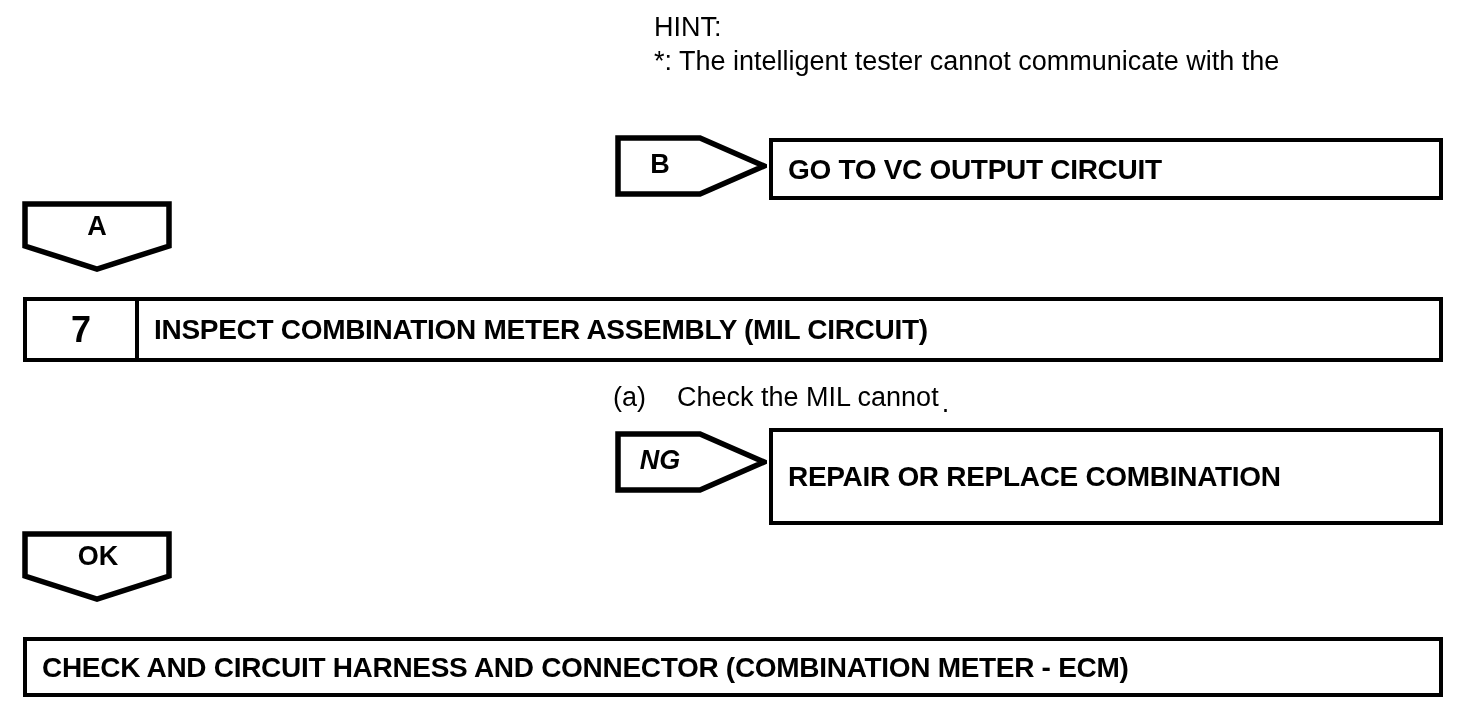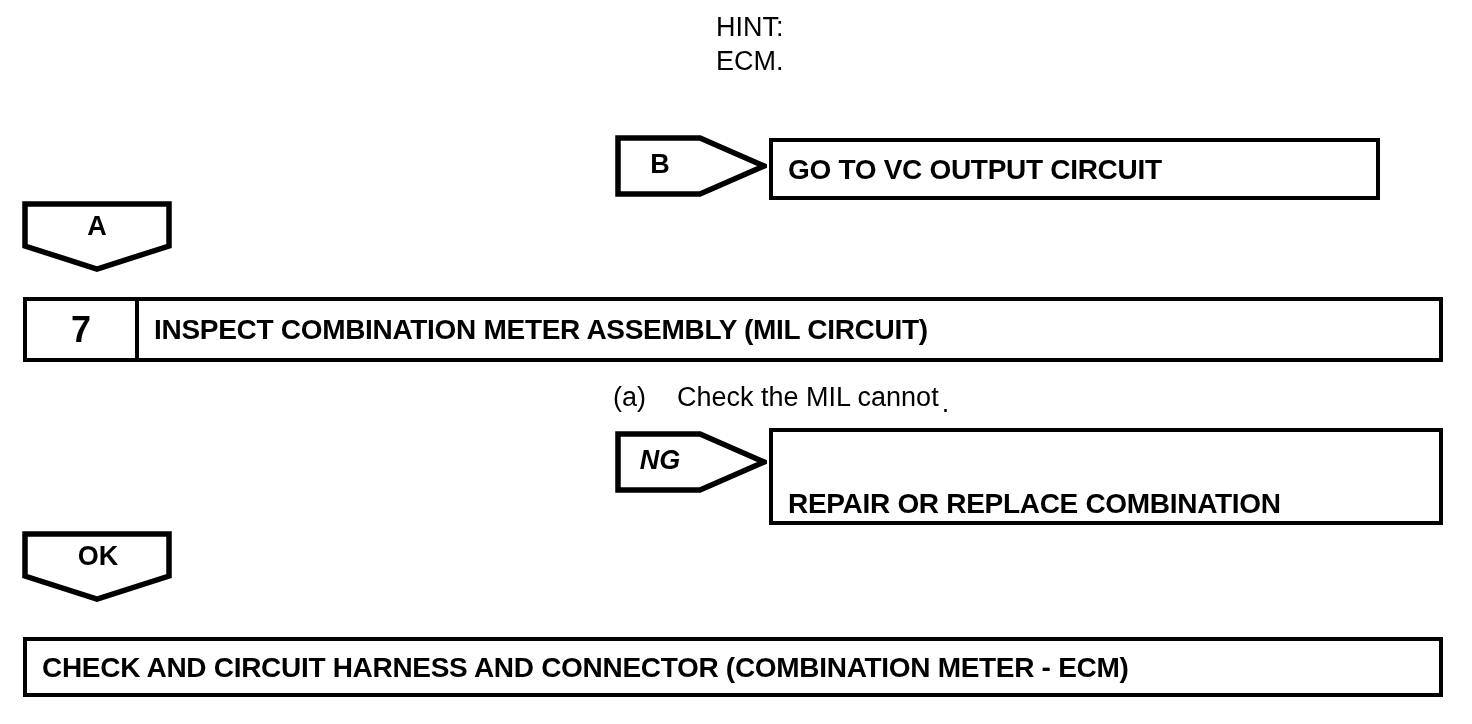--- a/index.html
+++ b/index.html
@@ -8,21 +8,21 @@
     background: #ffffff;
     font-family: "Liberation Sans", sans-serif;
     color: #000000;
     overflow: hidden;
     position: relative;
   }
   .abs { position: absolute; }
 
   
   .hint {
-    left: 716px; top: 10px;
+    left: 654px; top: 10px;
     font-size: 27px; line-height: 34px;
     font-weight: 400;
     white-space: nowrap;
   }
 
   
   .rbox {
     border: 4px solid #000;
     background: #fff;
     display: flex;
@@ -76,31 +76,31 @@
     white-space: nowrap;
   }
   .instruction .marker { width: 64px; }
   .instruction .period { position: relative; top: 6px; margin-left: 3px; }
 </style>
 </head>
 <body>
 
 <div class="abs hint">
   <div>HINT:</div>
-  <div>ECM.</div>
+  <div>*: The intelligent tester cannot communicate with the</div>
 </div>
 
 <div class="penta penta-right" style="left:615px; top:135px; width:152px; height:62px;">
   <svg width="152" height="62" viewBox="0 0 152 62">
     <polygon points="3,3 85,3 149,31 85,59 3,59" fill="#ffffff" stroke="#000000" stroke-width="5.5"></polygon>
   </svg>
   <div class="lbl">B</div>
 </div>
 
-<div class="abs rbox" style="left:769px; top:138px; width:611px; height:62px;">
+<div class="abs rbox" style="left:769px; top:138px; width:674px; height:62px;">
   <span>GO TO VC OUTPUT CIRCUIT</span>
 </div>
 
 <div class="penta penta-down" style="left:22px; top:201px; width:150px; height:72px;">
   <svg width="150" height="72" viewBox="0 0 150 72">
     <polygon points="3,3 147,3 147,45 75,68 3,45" fill="#ffffff" stroke="#000000" stroke-width="5.5"></polygon>
   </svg>
   <div class="lbl">A</div>
 </div>
 
@@ -115,21 +115,21 @@
   <span class="period">.</span>
 </div>
 
 <div class="penta penta-right" style="left:615px; top:431px; width:152px; height:62px;font-style:italic;">
   <svg width="152" height="62" viewBox="0 0 152 62">
     <polygon points="3,3 85,3 149,31 85,59 3,59" fill="#ffffff" stroke="#000000" stroke-width="5.5"></polygon>
   </svg>
   <div class="lbl">NG</div>
 </div>
 
-<div class="abs rbox" style="left:769px; top:428px; width:674px; height:97px;align-items:flex-end;">
+<div class="abs rbox" style="left:769px; top:428px; width:674px; height:97px;">
   <span class="lines">
     <span style="display:block">REPAIR OR REPLACE COMBINATION</span>
   </span>
 </div>
 
 <div class="penta penta-down" style="left:22px; top:531px; width:152px; height:72px;">
   <svg width="150" height="72" viewBox="0 0 150 72">
     <polygon points="3,3 147,3 147,45 75,68 3,45" fill="#ffffff" stroke="#000000" stroke-width="5.5"></polygon>
   </svg>
   <div class="lbl">OK</div>

